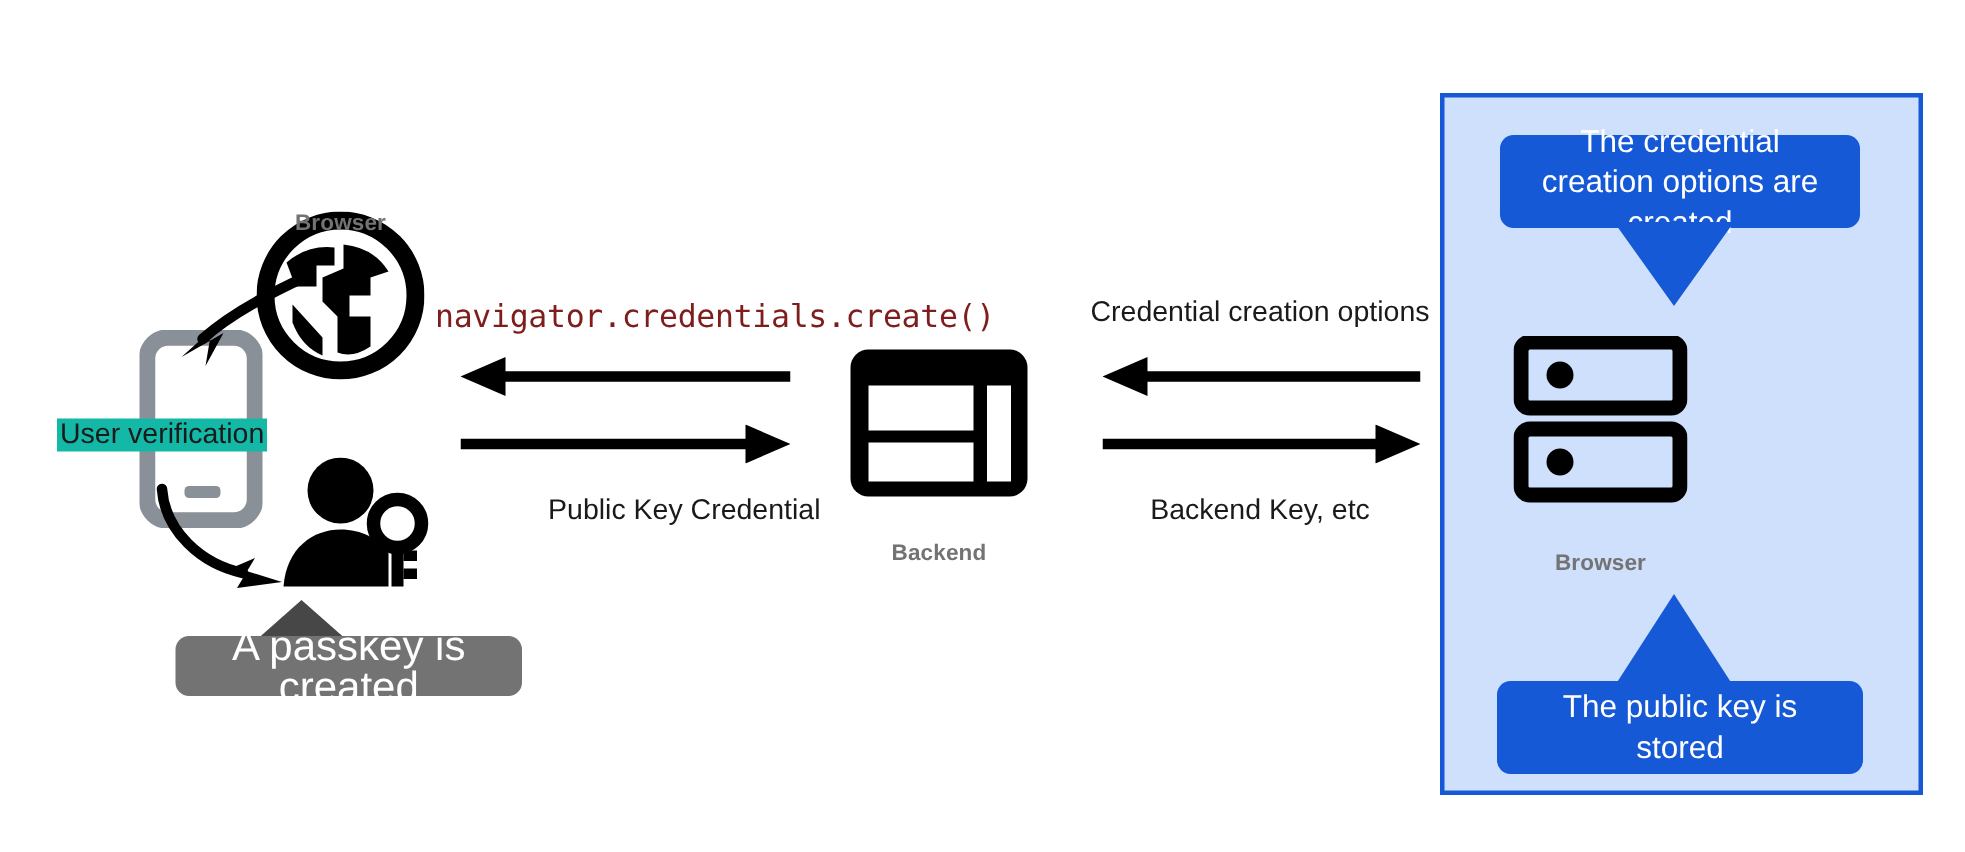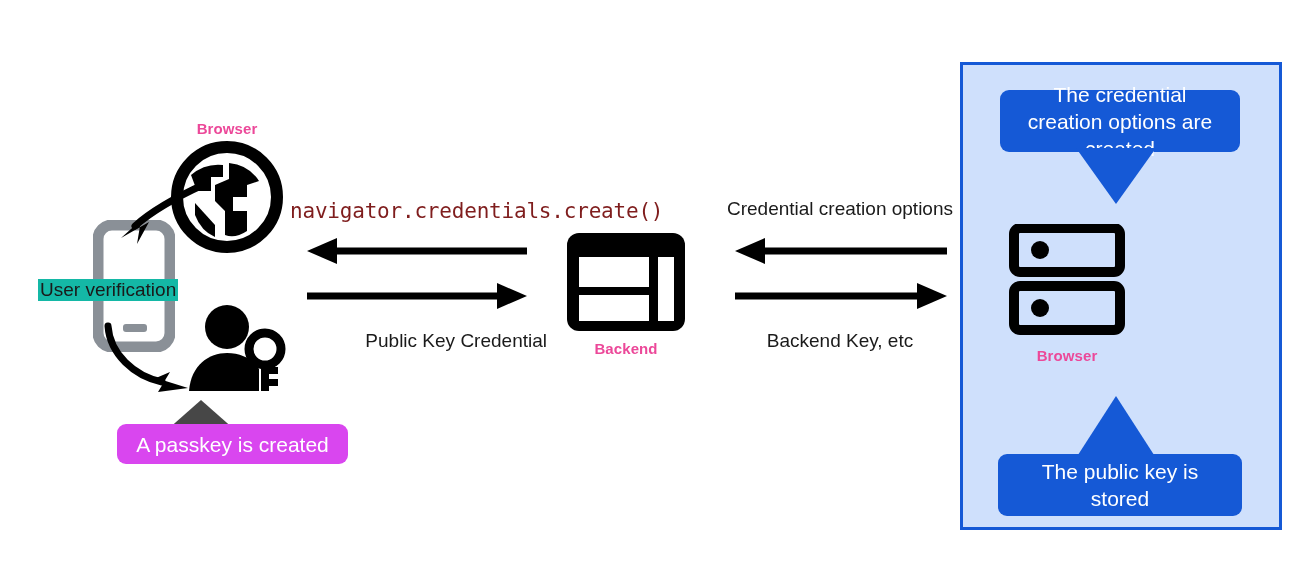--- a/index.html
+++ b/index.html
@@ -17,24 +17,25 @@
     height: 568px;
     background: #ffffff;
     overflow: hidden;
   }
   .abs { position: absolute; }
 
   
   .label-bold {
     font-weight: bold;
     font-size: 15px;
-    color: #ec4899;
+    color: #737373;
     letter-spacing: .1px;
     text-align: center;
     white-space: nowrap;
+    margin-top: 20px;
   }
   .label-plain {
     font-size: 19px;
     color: #1a1a1a;
     text-align: center;
     white-space: nowrap;
   }
   .label-mono {
     font-family: "DejaVu Sans Mono", "Liberation Mono", monospace;
     font-size: 21px;
@@ -64,21 +65,21 @@
     color: #ffffff;
     font-size: 21px;
     line-height: 27px;
     text-align: center;
     display: flex;
     align-items: center;
     justify-content: center;
     padding: 6px 14px;
   }
   .tip-blue { background: #1559d6; }
-  .tip-dark { background: #d946ef; font-size: 21px; }
+  .tip-dark { background: #737373; font-size: 28px; }
 
   .tip-tail { position: absolute; }
 </style>
 </head>
 <body>
 
 <div id="canvas">
 
   <div class="abs panel" style="left:960px; top:62px; width:322px; height:468px;"></div>
 

